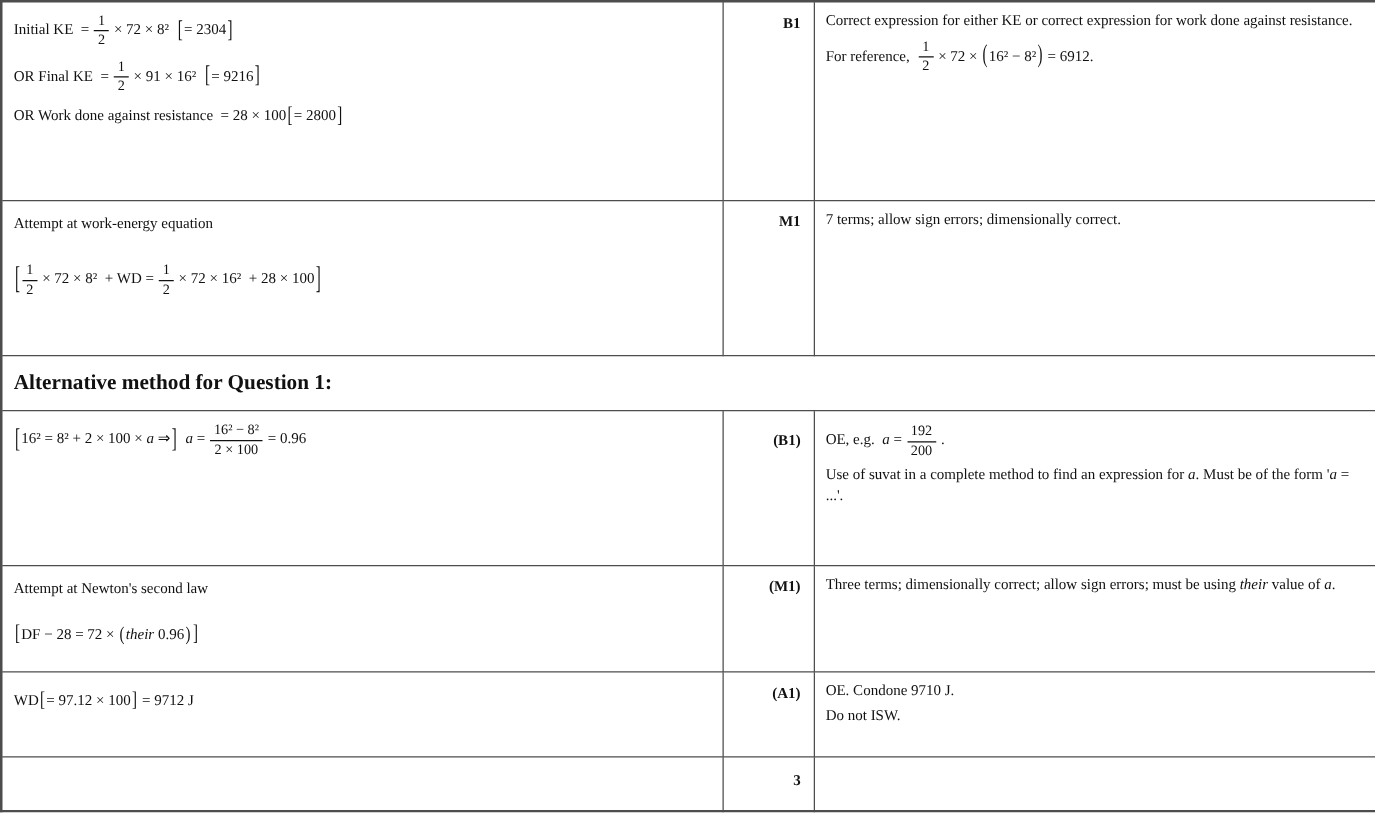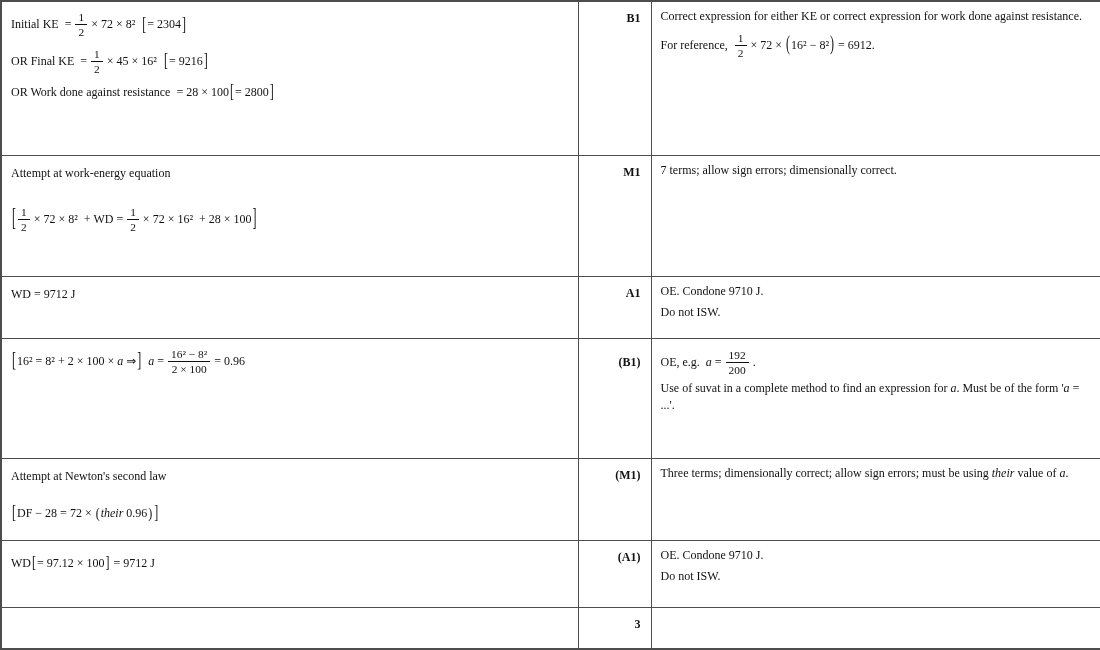--- a/index.html
+++ b/index.html
@@ -66,52 +66,45 @@
   <colgroup>
       <col class="c-ans">
       <col class="c-mark">
       <col class="c-com">
     </colgroup>
 
   <tbody>
       <tr class="rh1">
     <td>
       <div class="fline"><span>Initial KE  = </span><span class="frac"><span class="num">1</span><span class="den">2</span></span><span> × 72 × 8²  </span><span class="bb" style="transform: scaleY(1.6);">[</span><span>= 2304</span><span class="bb" style="transform: scaleY(1.6);">]</span></div>
-      <div class="fline"><span>OR Final KE  = </span><span class="frac"><span class="num">1</span><span class="den">2</span></span><span> × 45 × 16²  </span><span class="bb" style="transform: scaleY(1.6);">[</span><span>= 9216</span><span class="bb" style="transform: scaleY(1.6);">]</span></div>
+      <div class="fline"><span>OR Final KE  = </span><span class="frac"><span class="num">1</span><span class="den">2</span></span><span> × 91 × 16²  </span><span class="bb" style="transform: scaleY(1.6);">[</span><span>= 9216</span><span class="bb" style="transform: scaleY(1.6);">]</span></div>
       <div class="fline"><span>OR Work done against resistance  = 28 × 100</span><span class="bb" style="transform: scaleY(1.5);">[</span><span>= 2800</span><span class="bb" style="transform: scaleY(1.5);">]</span></div>
     </td>
     <td class="mark">B1</td>
     <td>
       <div class="cline"><span>Correct expression for either KE or correct expression for work done against resistance.</span></div>
       <div class="cline gap-top"><span>For reference,  </span><span class="frac"><span class="num">1</span><span class="den">2</span></span><span> × 72 × </span><span class="bb" style="transform: scaleY(1.7);">(</span><span>16² − 8²</span><span class="bb" style="transform: scaleY(1.7);">)</span><span> = 6912.</span></div>
     </td>
   </tr>
 
   <tr class="rh2">
     <td>
       <div class="fline"><span>Attempt at work-energy equation</span></div>
       <div class="fline gap-top"><span class="bb" style="transform: scaleY(2.1);">[</span><span class="frac"><span class="num">1</span><span class="den">2</span></span><span> × 72 × 8²  + WD = </span><span class="frac"><span class="num">1</span><span class="den">2</span></span><span> × 72 × 16²  + 28 × 100</span><span class="bb" style="transform: scaleY(2.1);">]</span></div>
     </td>
     <td class="mark">M1</td>
     <td>
       <div class="cline"><span>7 terms; allow sign errors; dimensionally correct.</span></div>
     </td>
   </tr>
 
-  <tr class="rh3">
-    <td>
-      <div class="fline"><span>WD = 9712 J</span></div>
-    </td>
-    <td class="mark">A1</td>
-    <td>
-      <div class="cline"><span>OE. Condone 9710 J.</span></div>
-      <div class="cline"><span>Do not ISW.</span></div>
-    </td>
+
+  <tr class="rh4">
+    <td class="alt-header" colspan="3">Alternative method for Question 1:</td>
   </tr>
-
 
   <tr class="rh5">
     <td>
       <div class="fline"><span class="bb" style="transform: scaleY(1.8);">[</span><span>16² = 8² + 2 × 100 × </span><span class="it">a</span><span> ⇒</span><span class="bb" style="transform: scaleY(1.8);">]</span><span>  </span><span class="it">a</span><span> = </span><span class="frac"><span class="num">16² − 8²</span><span class="den">2 × 100</span></span><span> = 0.96</span></div>
     </td>
     <td class="mark pt-lg">(B1)</td>
     <td style="padding-top:10px;">
       <div class="cline"><span>OE, e.g.  </span><span class="it">a</span><span> = </span><span class="frac"><span class="num">192</span><span class="den">200</span></span><span> .</span></div>
       <div class="cline"><span>Use of suvat in a complete method to find an expression for </span><span class="it">a</span><span>. Must be of the form '</span><span class="it">a</span><span> = ...'.</span></div>
     </td>

